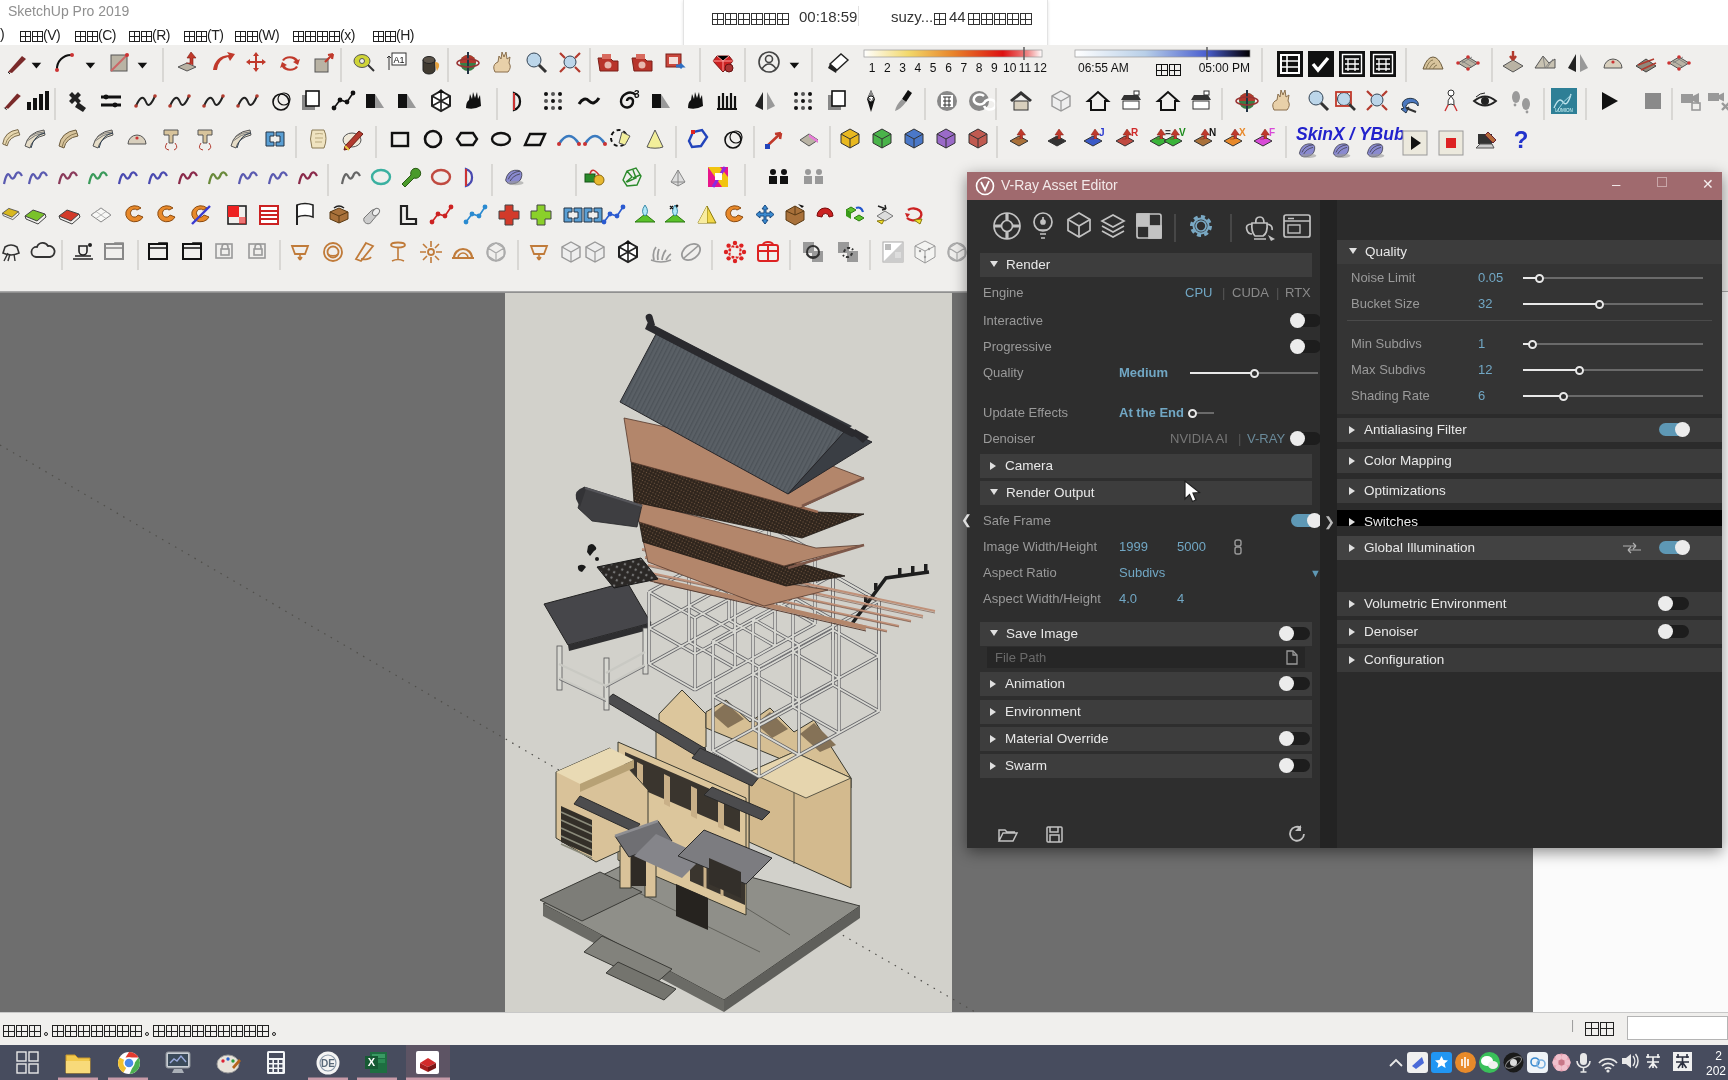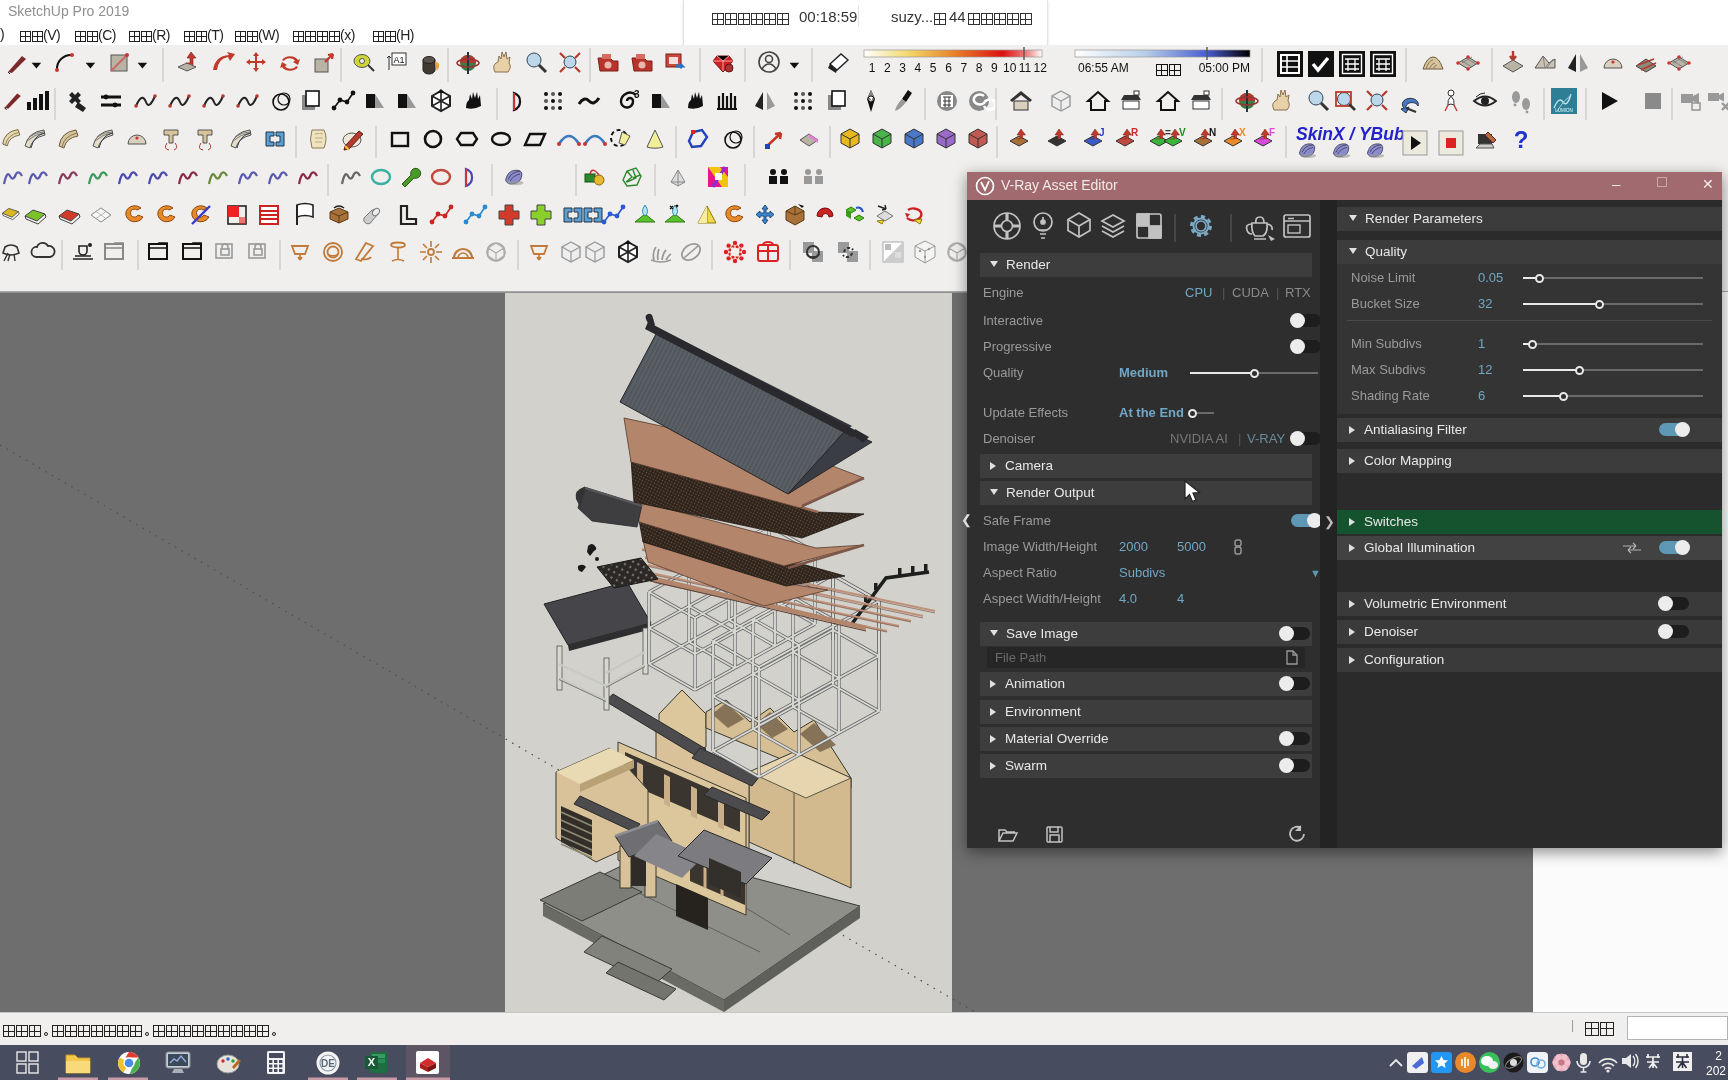--- a/index.html
+++ b/index.html
@@ -1373,21 +1373,21 @@
     <div class="abs" style="left:13px;top:81px;width:332px;height:24px;background:#3d3d3d;color:#e8e8e8;font-size:13.5px;line-height:24px;padding-left:10px"><span style="display:inline-block;width:0;height:0;border-left:4.5px solid transparent;border-right:4.5px solid transparent;border-top:6px solid #e0e0e0;margin-right:8px;vertical-align:2px"></span>Render</div>
     <div class="abs" style="left:13px;top:110px;width:332px;height:22px;color:#9a9a9a;font-size:13px;line-height:22px;padding-left:3px">Engine<span class="abs" style="left:205px;color:#71a7c4">CPU</span><span class="abs" style="left:242px;color:#555">|</span><span class="abs" style="left:252px;color:#8a8a8a">CUDA</span><span class="abs" style="left:296px;color:#555">|</span><span class="abs" style="left:305px;color:#8a8a8a">RTX</span><span class="abs" style="left:337px;color:#777">⋮</span></div>
     <div class="abs" style="left:13px;top:138px;width:332px;height:22px;color:#9a9a9a;font-size:13px;line-height:22px;padding-left:3px">Interactive<span class="abs" style="left:311px;top:4px;width:30px;height:13px;border-radius:7px;background:#1d1d1d"></span><span class="abs" style="left:310px;top:3px;width:15px;height:15px;border-radius:50%;background:#ececec"></span></div>
     <div class="abs" style="left:13px;top:164px;width:332px;height:22px;color:#9a9a9a;font-size:13px;line-height:22px;padding-left:3px">Progressive<span class="abs" style="left:311px;top:4px;width:30px;height:13px;border-radius:7px;background:#1d1d1d"></span><span class="abs" style="left:310px;top:3px;width:15px;height:15px;border-radius:50%;background:#ececec"></span></div>
     <div class="abs" style="left:13px;top:190px;width:332px;height:22px;color:#9a9a9a;font-size:13px;line-height:22px;padding-left:3px">Quality<span class="abs" style="left:139px;color:#71a7c4;font-weight:bold">Medium</span><span class="abs" style="left:210px;top:10px;width:128px;height:2px;background:#6a6a6a"></span><span class="abs" style="left:210px;top:10px;width:64.0px;height:2px;background:#e8e8e8"></span><span class="abs" style="left:270.0px;top:6.5px;width:9px;height:9px;border-radius:50%;background:#2e2e2e;border:2px solid #e8e8e8"></span></div>
     <div class="abs" style="left:13px;top:230px;width:332px;height:22px;color:#9a9a9a;font-size:13px;line-height:22px;padding-left:3px">Update Effects<span class="abs" style="left:139px;color:#71a7c4;font-weight:bold">At the End</span><span class="abs" style="left:210px;top:10px;width:24px;height:2px;background:#6a6a6a"></span><span class="abs" style="left:210px;top:10px;width:2.4000000000000057px;height:2px;background:#e8e8e8"></span><span class="abs" style="left:208.4px;top:6.5px;width:9px;height:9px;border-radius:50%;background:#2e2e2e;border:2px solid #e8e8e8"></span></div>
     <div class="abs" style="left:13px;top:256px;width:332px;height:22px;color:#9a9a9a;font-size:13px;line-height:22px;padding-left:3px">Denoiser<span class="abs" style="left:190px;color:#777">NVIDIA AI</span><span class="abs" style="left:258px;color:#555">|</span><span class="abs" style="left:267px;color:#6a8a9a">V-RAY</span><span class="abs" style="left:311px;top:4px;width:30px;height:13px;border-radius:7px;background:#1d1d1d"></span><span class="abs" style="left:310px;top:3px;width:15px;height:15px;border-radius:50%;background:#ececec"></span></div>
     <div class="abs" style="left:13px;top:282px;width:332px;height:24px;background:#3d3d3d;color:#e8e8e8;font-size:13.5px;line-height:24px;padding-left:10px"><span style="display:inline-block;width:0;height:0;border-top:4.5px solid transparent;border-bottom:4.5px solid transparent;border-left:6px solid #e0e0e0;margin-right:9px"></span>Camera</div>
     <div class="abs" style="left:13px;top:309px;width:332px;height:24px;background:#3d3d3d;color:#e8e8e8;font-size:13.5px;line-height:24px;padding-left:10px"><span style="display:inline-block;width:0;height:0;border-left:4.5px solid transparent;border-right:4.5px solid transparent;border-top:6px solid #e0e0e0;margin-right:8px;vertical-align:2px"></span>Render Output</div>
     <div class="abs" style="left:13px;top:338px;width:332px;height:22px;color:#9a9a9a;font-size:13px;line-height:22px;padding-left:3px">Safe Frame<span class="abs" style="left:311px;top:4px;width:30px;height:13px;border-radius:7px;background:#5e98b5"></span><span class="abs" style="left:327px;top:3px;width:15px;height:15px;border-radius:50%;background:#ececec"></span></div>
-    <div class="abs" style="left:13px;top:364px;width:332px;height:22px;color:#9a9a9a;font-size:13px;line-height:22px;padding-left:3px">Image Width/Height<span class="abs" style="left:139px;color:#71a7c4">2000</span><span class="abs" style="left:197px;color:#71a7c4">5000</span><svg class="abs" style="left:252px;top:3px" width="12" height="16">
+    <div class="abs" style="left:13px;top:364px;width:332px;height:22px;color:#9a9a9a;font-size:13px;line-height:22px;padding-left:3px">Image Width/Height<span class="abs" style="left:139px;color:#71a7c4">1999</span><span class="abs" style="left:197px;color:#71a7c4">5000</span><svg class="abs" style="left:252px;top:3px" width="12" height="16">
         <rect x="3" y="1" width="6" height="6" rx="2" fill="none" stroke="#9a9a9a" stroke-width="1.4"></rect>
         <rect x="3" y="8" width="6" height="7" rx="2" fill="none" stroke="#9a9a9a" stroke-width="1.4"></rect>
       </svg></div>
     <div class="abs" style="left:13px;top:390px;width:332px;height:22px;color:#9a9a9a;font-size:13px;line-height:22px;padding-left:3px">Aspect Ratio<span class="abs" style="left:139px;color:#71a7c4">Subdivs</span><span class="abs" style="left:330px;color:#5e98b5;font-size:11px">▼</span></div>
     <div class="abs" style="left:13px;top:416px;width:332px;height:22px;color:#9a9a9a;font-size:13px;line-height:22px;padding-left:3px">Aspect Width/Height<span class="abs" style="left:139px;color:#71a7c4">4.0</span><span class="abs" style="left:197px;color:#71a7c4">4</span></div>
     <div class="abs" style="left:13px;top:450px;width:332px;height:24px;background:#3d3d3d;color:#e8e8e8;font-size:13.5px;line-height:24px;padding-left:10px"><span style="display:inline-block;width:0;height:0;border-left:4.5px solid transparent;border-right:4.5px solid transparent;border-top:6px solid #e0e0e0;margin-right:8px;vertical-align:2px"></span>Save Image<span class="abs" style="left:300px;top:5px;width:30px;height:13px;border-radius:7px;background:#1d1d1d"></span><span class="abs" style="left:299px;top:4px;width:15px;height:15px;border-radius:50%;background:#ececec"></span></div>
     <div class="abs" style="left:20px;top:475px;width:318px;height:21px;background:#262626;color:#6a6a6a;font-size:13px;line-height:21px;padding-left:8px">File Path<svg class="abs" style="right:6px;top:3px" width="14" height="15">
         <path d="M2 1 h6 l4 4 v9 H2 z" fill="none" stroke="#9a9a9a" stroke-width="1.3"></path>
         <path d="M8 1 v4 h4" fill="none" stroke="#9a9a9a" stroke-width="1.3"></path>
       </svg></div>
@@ -1406,32 +1406,32 @@
         <path d="M5 2 v5 h8 v-5 M5 17 v-7 h9 v7"></path>
       </g>
     </svg>
     <svg class="abs" style="left:318px;top:653px" width="24" height="20">
       <path d="M16 3 a7 7 0 1 0 3 6" fill="none" stroke="#c2c2c2" stroke-width="1.8"></path>
       <path d="M16 0 v6 h-6 z" fill="#c2c2c2"></path>
     </svg>
     <div class="abs" style="left:353px;top:28px;width:17px;height:648px;background:#232323"></div>
     <span class="abs" style="left:357px;top:342px;color:#bbb;font-size:13px">❯</span>
     <div class="abs" style="left:370px;top:28px;width:385px;height:648px;background:#2b2b2b">
-      <div class="abs" style="left:0px;top:7px;width:385px;height:24px;background:#3c3c3c;color:#e8e8e8;font-size:13.5px;line-height:24px;padding-left:12px"><span style="display:inline-block;width:0;height:0;border-left:4.5px solid transparent;border-right:4.5px solid transparent;border-top:6px solid #e0e0e0;margin-right:8px;vertical-align:2px"></span>Render Parameters</div>
       <div class="abs" style="left:0px;top:40px;width:385px;height:24px;background:#3c3c3c;color:#e8e8e8;font-size:13.5px;line-height:24px;padding-left:12px"><span style="display:inline-block;width:0;height:0;border-left:4.5px solid transparent;border-right:4.5px solid transparent;border-top:6px solid #e0e0e0;margin-right:8px;vertical-align:2px"></span>Quality</div>
       <div class="abs" style="left:0;top:64px;width:385px;height:150px;background:#343434"></div>
       <div class="abs" style="left:0px;top:68px;width:385px;height:20px;background:#343434;color:#9a9a9a;font-size:13px;line-height:20px;padding-left:14px">Noise Limit<span class="abs" style="left:141px;color:#71a7c4">0.05</span><span class="abs" style="left:186px;top:9px;width:180px;height:2px;background:#6a6a6a"></span><span class="abs" style="left:186px;top:9px;width:16.19999999999999px;height:2px;background:#e8e8e8"></span><span class="abs" style="left:198.2px;top:5.5px;width:9px;height:9px;border-radius:50%;background:#2e2e2e;border:2px solid #e8e8e8"></span></div>
       <div class="abs" style="left:0px;top:94px;width:385px;height:20px;background:#343434;color:#9a9a9a;font-size:13px;line-height:20px;padding-left:14px">Bucket Size<span class="abs" style="left:141px;color:#71a7c4">32</span><span class="abs" style="left:186px;top:9px;width:180px;height:2px;background:#6a6a6a"></span><span class="abs" style="left:186px;top:9px;width:75.60000000000002px;height:2px;background:#e8e8e8"></span><span class="abs" style="left:257.6px;top:5.5px;width:9px;height:9px;border-radius:50%;background:#2e2e2e;border:2px solid #e8e8e8"></span></div>
       <div class="abs" style="left:10px;top:120px;width:365px;height:1px;background:#4a4a4a"></div>
       <div class="abs" style="left:0px;top:134px;width:385px;height:20px;background:#343434;color:#9a9a9a;font-size:13px;line-height:20px;padding-left:14px">Min Subdivs<span class="abs" style="left:141px;color:#71a7c4">1</span><span class="abs" style="left:186px;top:9px;width:180px;height:2px;background:#6a6a6a"></span><span class="abs" style="left:186px;top:9px;width:9.0px;height:2px;background:#e8e8e8"></span><span class="abs" style="left:191.0px;top:5.5px;width:9px;height:9px;border-radius:50%;background:#2e2e2e;border:2px solid #e8e8e8"></span></div>
       <div class="abs" style="left:0px;top:160px;width:385px;height:20px;background:#343434;color:#9a9a9a;font-size:13px;line-height:20px;padding-left:14px">Max Subdivs<span class="abs" style="left:141px;color:#71a7c4">12</span><span class="abs" style="left:186px;top:9px;width:180px;height:2px;background:#6a6a6a"></span><span class="abs" style="left:186px;top:9px;width:55.80000000000001px;height:2px;background:#e8e8e8"></span><span class="abs" style="left:237.8px;top:5.5px;width:9px;height:9px;border-radius:50%;background:#2e2e2e;border:2px solid #e8e8e8"></span></div>
       <div class="abs" style="left:0px;top:186px;width:385px;height:20px;background:#343434;color:#9a9a9a;font-size:13px;line-height:20px;padding-left:14px">Shading Rate<span class="abs" style="left:141px;color:#71a7c4">6</span><span class="abs" style="left:186px;top:9px;width:180px;height:2px;background:#6a6a6a"></span><span class="abs" style="left:186px;top:9px;width:39.599999999999994px;height:2px;background:#e8e8e8"></span><span class="abs" style="left:221.6px;top:5.5px;width:9px;height:9px;border-radius:50%;background:#2e2e2e;border:2px solid #e8e8e8"></span></div>
       <div class="abs" style="left:0px;top:218px;width:385px;height:24px;background:#3c3c3c;color:#e8e8e8;font-size:13.5px;line-height:24px;padding-left:12px"><span style="display:inline-block;width:0;height:0;border-top:4.5px solid transparent;border-bottom:4.5px solid transparent;border-left:6px solid #e0e0e0;margin-right:9px"></span>Antialiasing Filter<span class="abs" style="left:322px;top:5px;width:30px;height:13px;border-radius:7px;background:#5e98b5"></span><span class="abs" style="left:338px;top:4px;width:15px;height:15px;border-radius:50%;background:#ececec"></span></div>
       <div class="abs" style="left:0px;top:249px;width:385px;height:24px;background:#3c3c3c;color:#e8e8e8;font-size:13.5px;line-height:24px;padding-left:12px"><span style="display:inline-block;width:0;height:0;border-top:4.5px solid transparent;border-bottom:4.5px solid transparent;border-left:6px solid #e0e0e0;margin-right:9px"></span>Color Mapping</div>
-      <div class="abs" style="left:0px;top:310px;width:385px;height:24px;background:#14532d;color:#e8e8e8;font-size:13.5px;line-height:24px;padding-left:12px"><span style="display:inline-block;width:0;height:0;border-top:4.5px solid transparent;border-bottom:4.5px solid transparent;border-left:6px solid #e0e0e0;margin-right:9px"></span>Switches</div>
+      <div class="abs" style="left:0px;top:279px;width:385px;height:24px;background:#3c3c3c;color:#e8e8e8;font-size:13.5px;line-height:24px;padding-left:12px"><span style="display:inline-block;width:0;height:0;border-top:4.5px solid transparent;border-bottom:4.5px solid transparent;border-left:6px solid #e0e0e0;margin-right:9px"></span>Optimizations</div>
+      <div class="abs" style="left:0px;top:310px;width:385px;height:16px;background:#000000;color:#e8e8e8;font-size:13.5px;line-height:24px;padding-left:12px"><span style="display:inline-block;width:0;height:0;border-top:4.5px solid transparent;border-bottom:4.5px solid transparent;border-left:6px solid #e0e0e0;margin-right:9px"></span>Switches</div>
       <div class="abs" style="left:0px;top:336px;width:385px;height:24px;background:#424242;color:#e8e8e8;font-size:13.5px;line-height:24px;padding-left:12px"><span style="display:inline-block;width:0;height:0;border-top:4.5px solid transparent;border-bottom:4.5px solid transparent;border-left:6px solid #e0e0e0;margin-right:9px"></span>Global Illumination<svg class="abs" style="left:284px;top:6px" width="22" height="12">
           <path d="M2 4 h13 m0 0 l-3 -3 m3 3 l-3 3 M20 8 H7 m0 0 l3 -3 m-3 3 l3 3" stroke="#b0b0b0" fill="none" stroke-width="1.2"></path>
         </svg><span class="abs" style="left:322px;top:5px;width:30px;height:13px;border-radius:7px;background:#5e98b5"></span><span class="abs" style="left:338px;top:4px;width:15px;height:15px;border-radius:50%;background:#ececec"></span></div>
       <div class="abs" style="left:0px;top:392px;width:385px;height:24px;background:#3a3a3a;color:#e8e8e8;font-size:13.5px;line-height:24px;padding-left:12px"><span style="display:inline-block;width:0;height:0;border-top:4.5px solid transparent;border-bottom:4.5px solid transparent;border-left:6px solid #e0e0e0;margin-right:9px"></span>Volumetric Environment<span class="abs" style="left:322px;top:5px;width:30px;height:13px;border-radius:7px;background:#1d1d1d"></span><span class="abs" style="left:321px;top:4px;width:15px;height:15px;border-radius:50%;background:#ececec"></span></div>
       <div class="abs" style="left:0px;top:420px;width:385px;height:24px;background:#3a3a3a;color:#e8e8e8;font-size:13.5px;line-height:24px;padding-left:12px"><span style="display:inline-block;width:0;height:0;border-top:4.5px solid transparent;border-bottom:4.5px solid transparent;border-left:6px solid #e0e0e0;margin-right:9px"></span>Denoiser<span class="abs" style="left:322px;top:5px;width:30px;height:13px;border-radius:7px;background:#1d1d1d"></span><span class="abs" style="left:321px;top:4px;width:15px;height:15px;border-radius:50%;background:#ececec"></span></div>
       <div class="abs" style="left:0px;top:448px;width:385px;height:24px;background:#3a3a3a;color:#e8e8e8;font-size:13.5px;line-height:24px;padding-left:12px"><span style="display:inline-block;width:0;height:0;border-top:4.5px solid transparent;border-bottom:4.5px solid transparent;border-left:6px solid #e0e0e0;margin-right:9px"></span>Configuration</div>
     </div>
   </div>
 <span class="abs" style="left:961px;top:512px;color:#ddd;font-size:13px">❮</span>
 <svg class="abs" style="left:1183px;top:480px" width="20" height="26">

